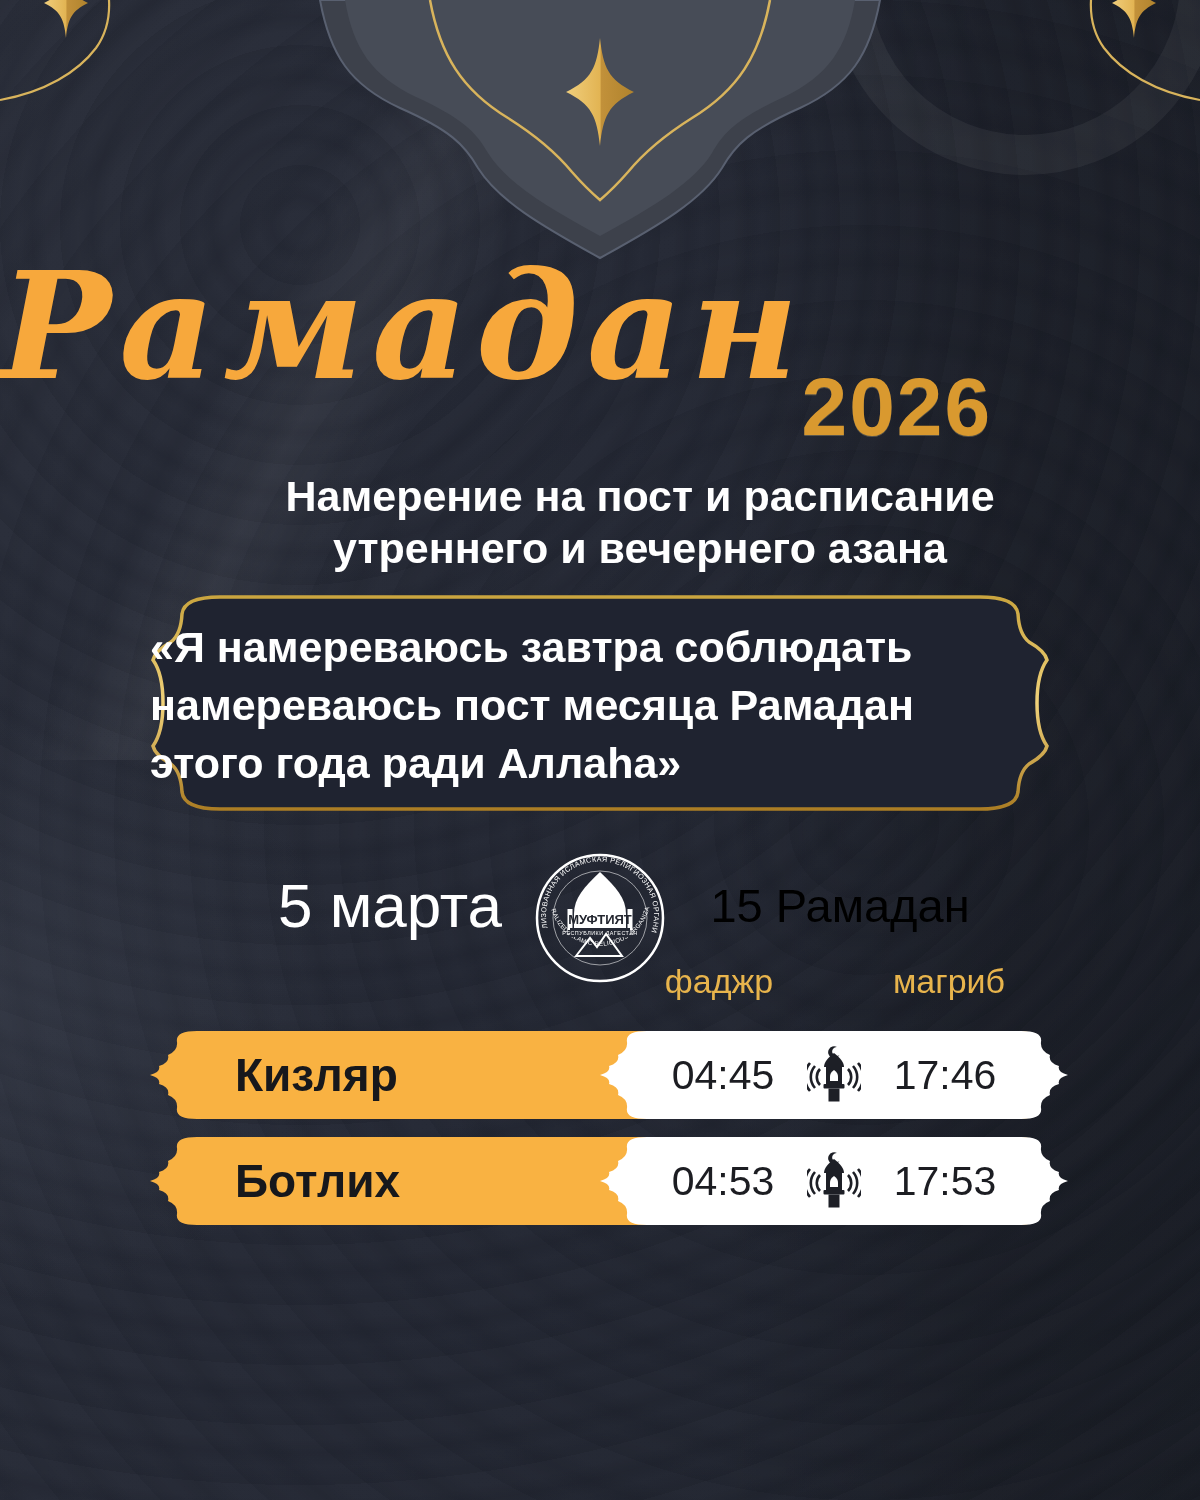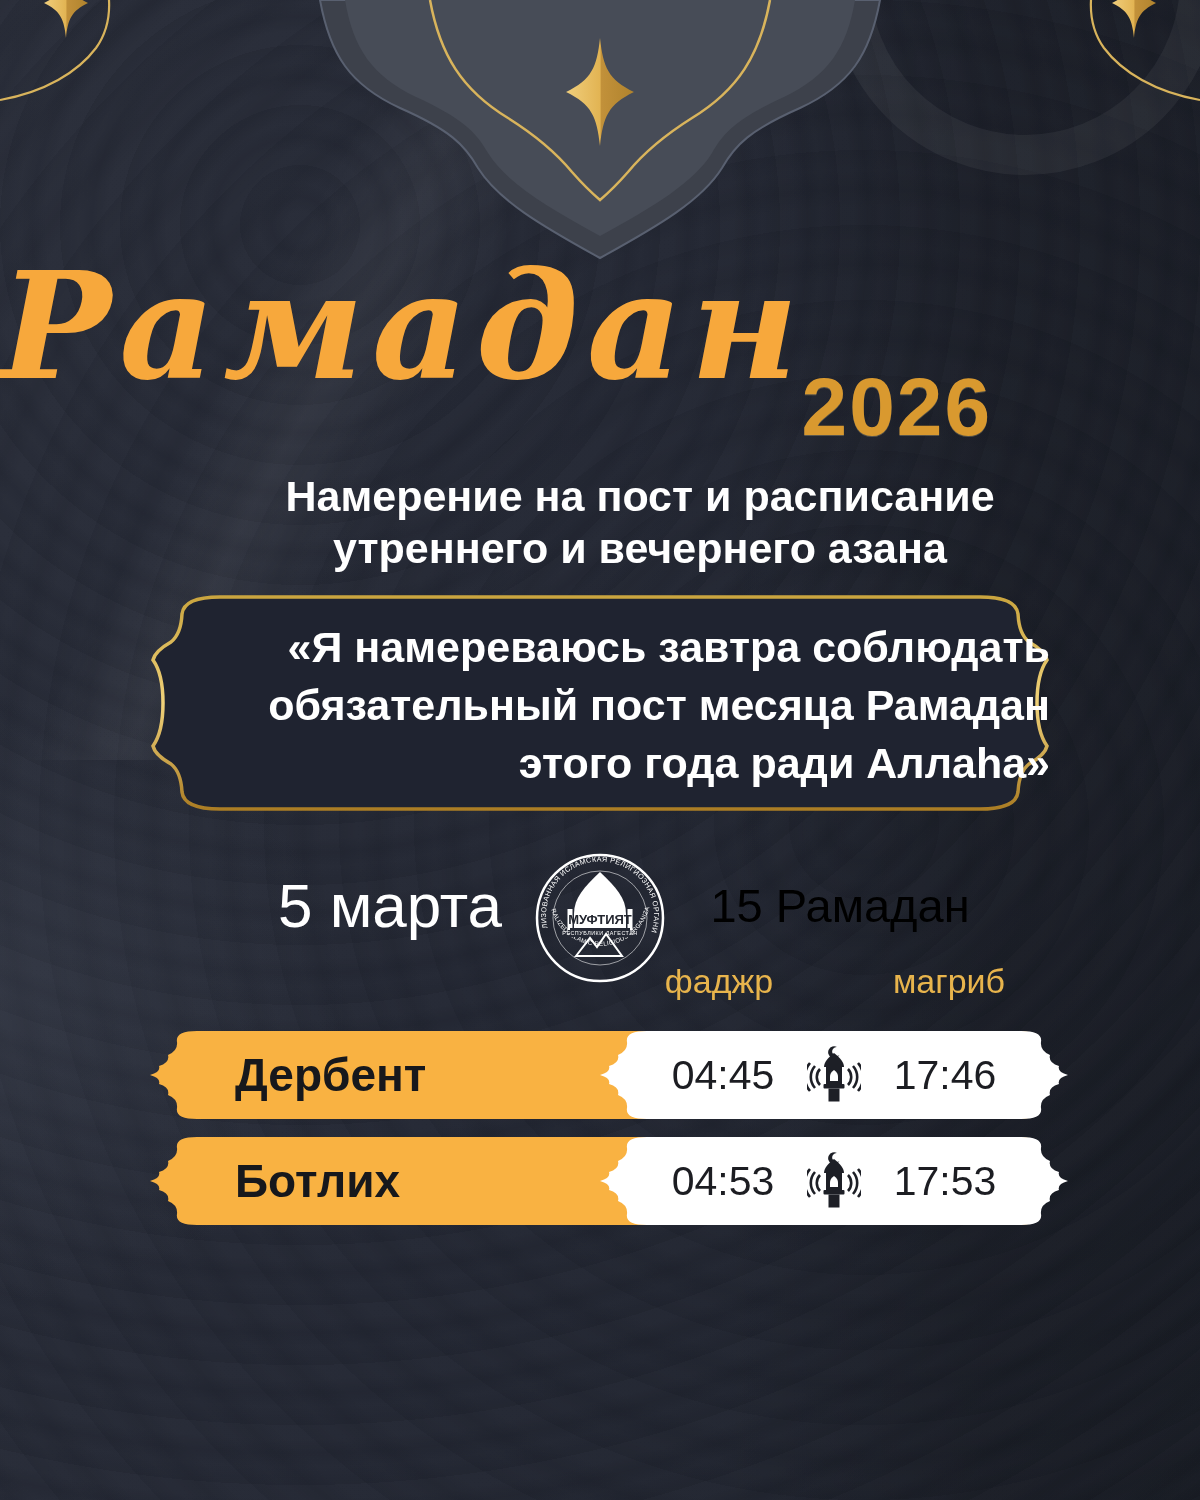--- a/index.html
+++ b/index.html
@@ -35,21 +35,21 @@
   
   .title{left:0;top:238px;width:1200px;
     font-family:"DejaVu Serif",serif;font-style:italic;font-weight:bold;
     font-size:148px;line-height:176px;letter-spacing:8px;color:#F7A83C;}
   .year{right:208px;top:360px;font-size:82px;font-weight:700;letter-spacing:2px;
     color:#D9992F;text-shadow:0 1px 0 rgba(255,230,160,0.25);}
   .subtitle{left:0;top:470px;width:1200px;text-align:center;color:#fff;
     font-size:43px;line-height:52px;font-weight:700;margin-left:40px;}
   
   .quote-wrap{left:150px;top:594px;width:900px;height:218px;}
-  .quote-text{left:0;top:24px;width:900px;text-align:right;color:#fff;
+  .quote-text{left:0;top:24px;width:900px;text-align:left;color:#fff;
     font-size:43px;line-height:58px;font-weight:600;}
   
   .greg-date{left:230px;top:880px;width:320px;text-align:center;color:#fff;
     font-size:62px;line-height:52px;font-weight:500;}
   .hijri-date{left:690px;top:880px;width:300px;text-align:center;color:#000000;
     font-size:47px;line-height:52px;font-weight:500;}
   .logo{left:534px;top:852px;}
   
   .col-heads{left:599px;top:962px;width:470px;display:flex;align-items:center;padding:0 40px;box-sizing:border-box;gap:8px;}
   .col-heads .h{flex:1;text-align:center;color:#E8B44C;font-size:34px;font-weight:500;}
@@ -135,21 +135,21 @@
   <div>Намерение на пост и расписание</div>
   <div>утреннего и вечернего азана</div>
 </div>
 
 <div class="abs quote-wrap">
   <svg width="900" height="218" viewBox="0 0 900 218">
     <path d="M 70 3 Q 34 3 32 20 Q 31 40 21 48 Q 5 57 3 66 Q 13 80 13 109 Q 13 138 3 152 Q 5 161 21 170 Q 31 178 32 198 Q 34 215 70 215 L 830 215 Q 866 215 868 198 Q 869 178 879 170 Q 895 161 897 152 Q 887 138 887 109 Q 887 80 897 66 Q 895 57 879 48 Q 869 40 868 20 Q 866 3 830 3 Z" fill="#1F2330" stroke="url(#goldGrad)" stroke-width="3.5"></path>
   </svg>
   <div class="abs quote-text">
     <div>«Я намереваюсь завтра соблюдать</div>
-    <div>обязательный пост месяца Рамадан</div>
+    <div>намереваюсь пост месяца Рамадан</div>
     <div>этого года ради Аллаhа»</div>
   </div>
 </div>
 
 <div class="abs greg-date">5 марта</div>
 <div class="abs hijri-date">15 Рамадан</div>
 <svg class="abs logo" width="132" height="132" viewBox="0 0 132 132">
   <circle cx="66" cy="66" r="63" fill="none" stroke="#ffffff" stroke-width="2.5"></circle>
   <circle cx="66" cy="66" r="47" fill="none" stroke="#ffffff" stroke-width="0.8" opacity="0.7"></circle>
   <path id="logoArcTop" d="M 14 78 A 54 54 0 1 1 118 78" fill="none"></path>
@@ -179,21 +179,21 @@
 
 
 
   <div class="row">
     <svg class="pill-o" width="916" height="90" viewBox="0 0 916 90">
         <use href="#ribbonOrange" fill="#F9B242"></use>
       </svg>
     <svg class="pill-w" width="470" height="90" viewBox="0 0 470 90">
         <use href="#ribbonWhite" fill="#ffffff"></use>
       </svg>
-    <div class="city">Дербент</div>
+    <div class="city">Кизляр</div>
     <div class="times">
       <div class="t">04:45</div>
       <div class="ic">
           <svg width="54" height="58" viewBox="0 0 54 58">
             <use href="#azanIcon"></use>
           </svg>
         </div>
       <div class="t">17:46</div>
     </div>
   </div>

